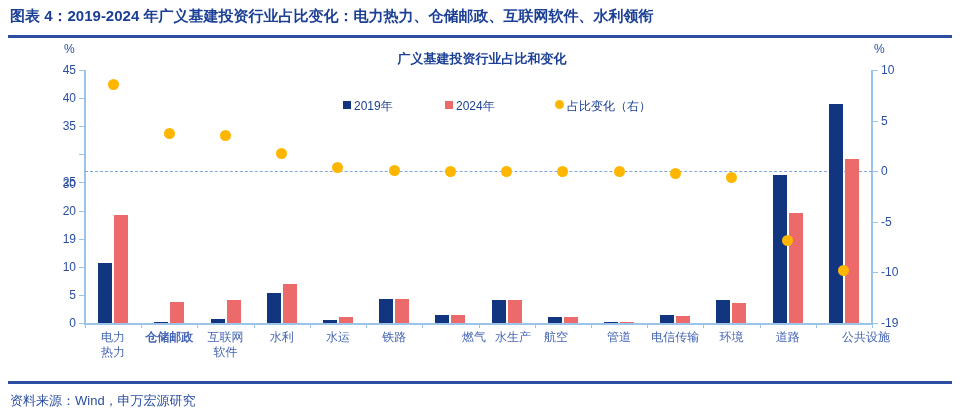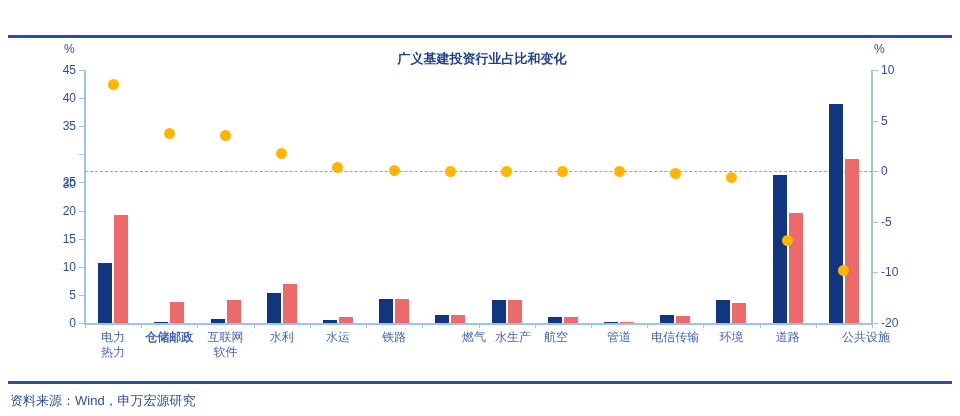--- a/index.html
+++ b/index.html
@@ -78,69 +78,75 @@
   }
   .leg-dot{
     display:inline-block;width:9px;height:9px;border-radius:50%;
     background:#FFB600;margin-right:3px;vertical-align:1px;
   }
 </style>
 </head>
 <body>
 
 <div id="header">
+  <div id="header-title">图表 4：2019-2024 年广义基建投资行业占比变化：电力热力、仓储邮政、互联网软件、水利领衔</div>
   <div id="header-rule"></div>
 </div>
 
 <div id="chart">
 
   <div id="chart-subtitle">广义基建投资行业占比和变化</div>
   <div class="axis-unit" id="unit-left">%</div>
   <div class="axis-unit" id="unit-right">%</div>
 
+  <div id="legend">
+      <div class="leg-item" style="left: 343px;"><span class="leg-sq" style="background: rgb(18, 53, 127);"></span><span>2019年</span></div>
+      <div class="leg-item" style="left: 445px;"><span class="leg-sq" style="background: rgb(236, 106, 106);"></span><span>2024年</span></div>
+      <div class="leg-item" style="left: 555px;"><span class="leg-dot"></span><span>占比变化（右）</span></div>
+    </div>
 
   <div class="axis-line" id="axis-left"></div>
   <div class="axis-line" id="axis-right"></div>
   <div class="axis-line" id="axis-bottom"></div>
 
   <div id="ticks-left">
       <div class="tick tick-l" style="top: 30px;"></div>
       <div class="tlabel tlabel-l" style="top: 24px;">45</div>
       <div class="tick tick-l" style="top: 58.1111px;"></div>
       <div class="tlabel tlabel-l" style="top: 52.1111px;">40</div>
       <div class="tick tick-l" style="top: 86.2222px;"></div>
       <div class="tlabel tlabel-l" style="top: 80.2222px;">35</div>
       <div class="tick tick-l" style="top: 114.333px;"></div>
       <div class="tlabel tlabel-l" style="top: 108.333px; margin-top: 30px;">30</div>
       <div class="tick tick-l" style="top: 142.444px;"></div>
       <div class="tlabel tlabel-l" style="top: 136.444px;">25</div>
       <div class="tick tick-l" style="top: 170.556px;"></div>
       <div class="tlabel tlabel-l" style="top: 164.556px;">20</div>
       <div class="tick tick-l" style="top: 198.667px;"></div>
-      <div class="tlabel tlabel-l" style="top: 192.667px;">15</div>
+      <div class="tlabel tlabel-l" style="top: 192.667px;">19</div>
       <div class="tick tick-l" style="top: 226.778px;"></div>
       <div class="tlabel tlabel-l" style="top: 220.778px;">10</div>
       <div class="tick tick-l" style="top: 254.889px;"></div>
       <div class="tlabel tlabel-l" style="top: 248.889px;">5</div>
       <div class="tick tick-l" style="top: 283px;"></div>
       <div class="tlabel tlabel-l" style="top: 277px;">0</div>
     </div>
   <div id="ticks-right">
       <div class="tick tick-r" style="top: 30px;"></div>
       <div class="tlabel tlabel-r" style="top: 24px;">10</div>
       <div class="tick tick-r" style="top: 80.6px;"></div>
       <div class="tlabel tlabel-r" style="top: 74.6px;">5</div>
       <div class="tick tick-r" style="top: 131.2px;"></div>
       <div class="tlabel tlabel-r" style="top: 125.2px;">0</div>
       <div class="tick tick-r" style="top: 181.8px;"></div>
       <div class="tlabel tlabel-r" style="top: 175.8px;">-5</div>
       <div class="tick tick-r" style="top: 232.4px;"></div>
       <div class="tlabel tlabel-r" style="top: 226.4px;">-10</div>
       <div class="tick tick-r" style="top: 283px;"></div>
-      <div class="tlabel tlabel-r" style="top: 277px;">-20</div>
+      <div class="tlabel tlabel-r" style="top: 277px;">-19</div>
     </div>
   <div id="zeroline" style="top: 131.2px;"></div>
   <div id="plot">
       <div class="bar bar-2019" title="2019年: 10.7" style="left: 13.1071px; width: 14px; height: 60.1578px;"></div>
       <div class="bar bar-2024" title="2024年: 19.3" style="left: 29.1071px; width: 14px; height: 108.509px;"></div>
       <div class="dot" title="占比变化（右）: 8.6" style="left: 22.6071px; top: 8.668px;"></div>
       <div class="bar bar-2019" title="2019年: 0.1" style="left: 69.3214px; width: 14px; height: 1px;"></div>
       <div class="bar bar-2024" title="2024年: 3.7" style="left: 85.3214px; width: 14px; height: 20.8022px;"></div>
       <div class="dot" title="占比变化（右）: 3.7" style="left: 78.8214px; top: 58.256px;"></div>
       <div class="bar bar-2019" title="2019年: 0.8" style="left: 125.536px; width: 14px; height: 4.49778px;"></div>

